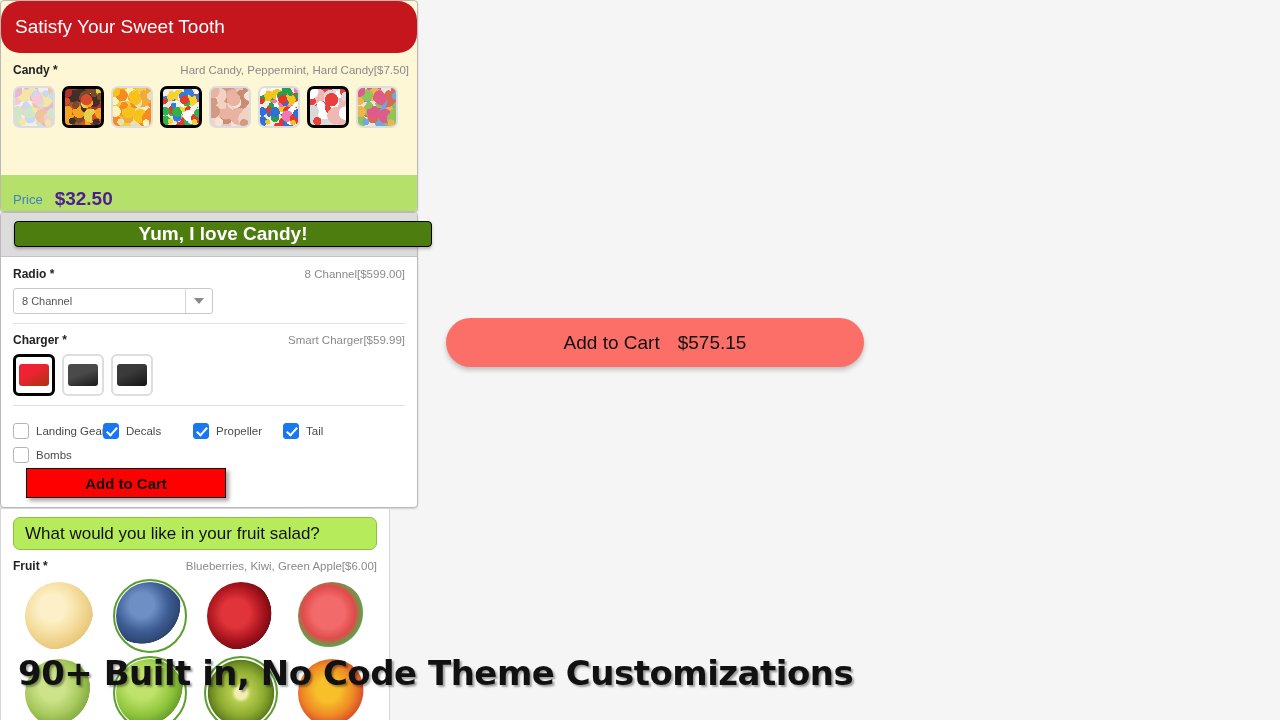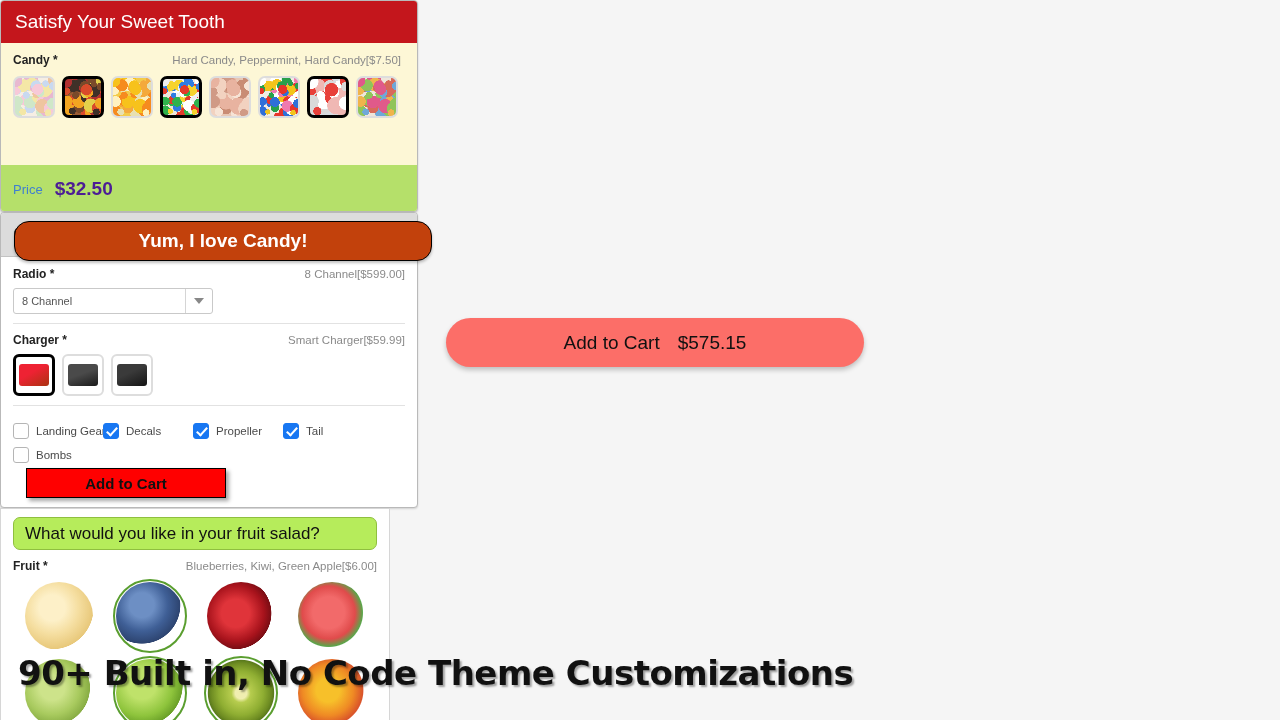--- a/index.html
+++ b/index.html
@@ -9,38 +9,38 @@
     background:#f5f5f5;
     font-family:"Liberation Sans", sans-serif;
     color:#333;
     position:relative;
   }
 
   
   #candy-panel { left:14px; top:14px; width:418px; height:212px;
                  border:1px solid #b9b9b9; border-radius:4px; overflow:hidden;
                  box-shadow:0 1px 2px rgba(0,0,0,.18); background:#fdf7d6; }
-  #candy-header { background:#c4161c; color:#fff; height:42px; display:flex;
-                  align-items:center; padding:0 14px; font-size:19px; }
-  #candy-body { padding:10px 16px 0 12px; height:122px; }
+  #candy-header { background:#c4161c; color:#fff; height:52px; display:flex;
+                  align-items:center; padding:0 14px; font-size:19px;border-radius:19px; }
+  #candy-body { padding:10px 8px 0 12px; height:122px; }
   .opt-row { display:flex; align-items:baseline; }
   .opt-label { font-size:12px; font-weight:bold; color:#222; }
   .opt-sel { margin-left:auto; font-size:11.5px; color:#8a8a8a; }
   .opt-price { font-size:11.5px; color:#8a8a8a; }
   #candy-swatches { display:flex; gap:7px; margin-top:9px; }
   .sw { width:42px; height:42px; border-radius:7px; border:2px solid #ddd;
         background-size:cover; position:relative; }
   .sw.sel { border:3px solid #000; }
   #candy-price { background:#b5e06a; height:48px; display:flex; align-items:center;
                  padding:16px 12px; }
   #candy-price .pl { font-size:13px; color:#3f7fd0; margin-right:12px; }
   #candy-price .pv { font-size:19px; color:#4c1d95; font-weight:bold; }
-  #candy-cart { position:absolute; left:14px; top:221px; width:418px; height:40px;
-                background:#c2410c; color:#fff; border:1px solid #000;
-                border-radius:15px; display:flex; align-items:center;
+  #candy-cart { position:absolute; left:14px; top:221px; width:418px; height:26px;
+                background:#4d7c0f; color:#fff; border:1px solid #000;
+                border-radius:4px; display:flex; align-items:center;
                 justify-content:center; font-size:19px; font-weight:bold;
                 box-shadow:0 2px 3px rgba(0,0,0,.25); cursor:pointer; }
 
   
   #opt-panel { left:446px; top:14px; width:418px; height:296px;
                border:1px solid #b9b9b9; border-radius:4px; background:#fff;
                overflow:hidden; box-shadow:0 1px 2px rgba(0,0,0,.15); }
   #opt-header { background:#dcdcdc; height:44px; display:flex; align-items:center;
                 padding:0 12px; font-size:20px; color:#111;
                 border-bottom:1px solid #c3c3c3; }

